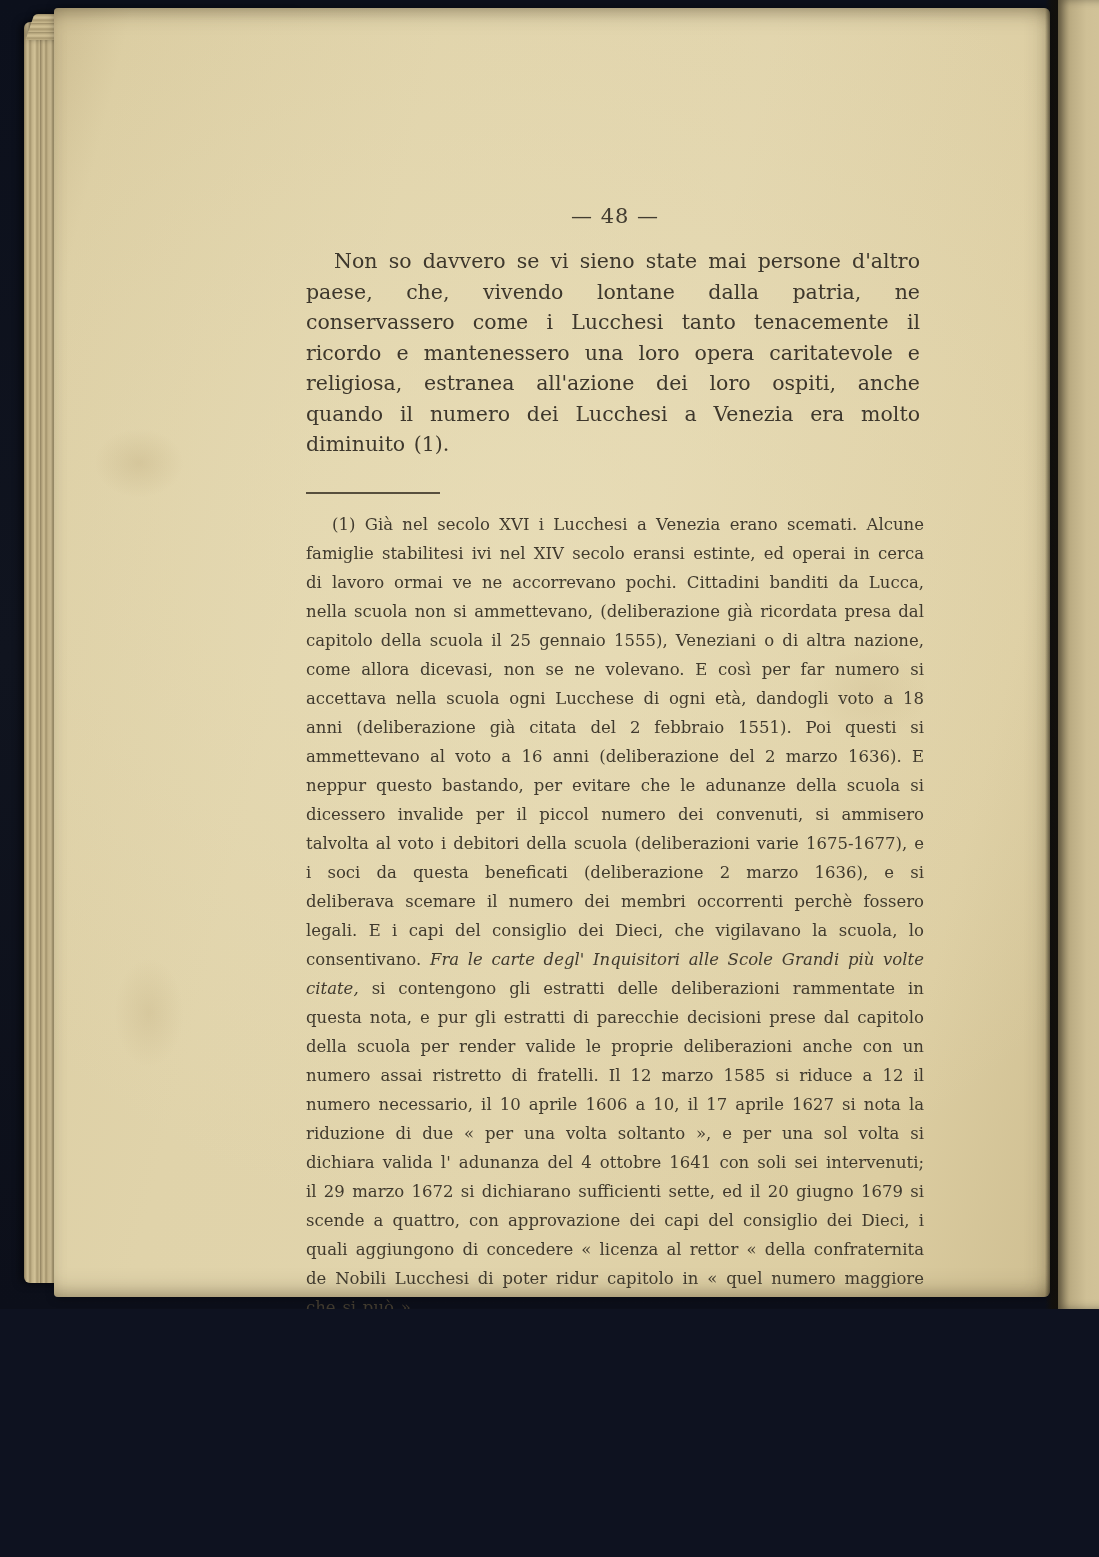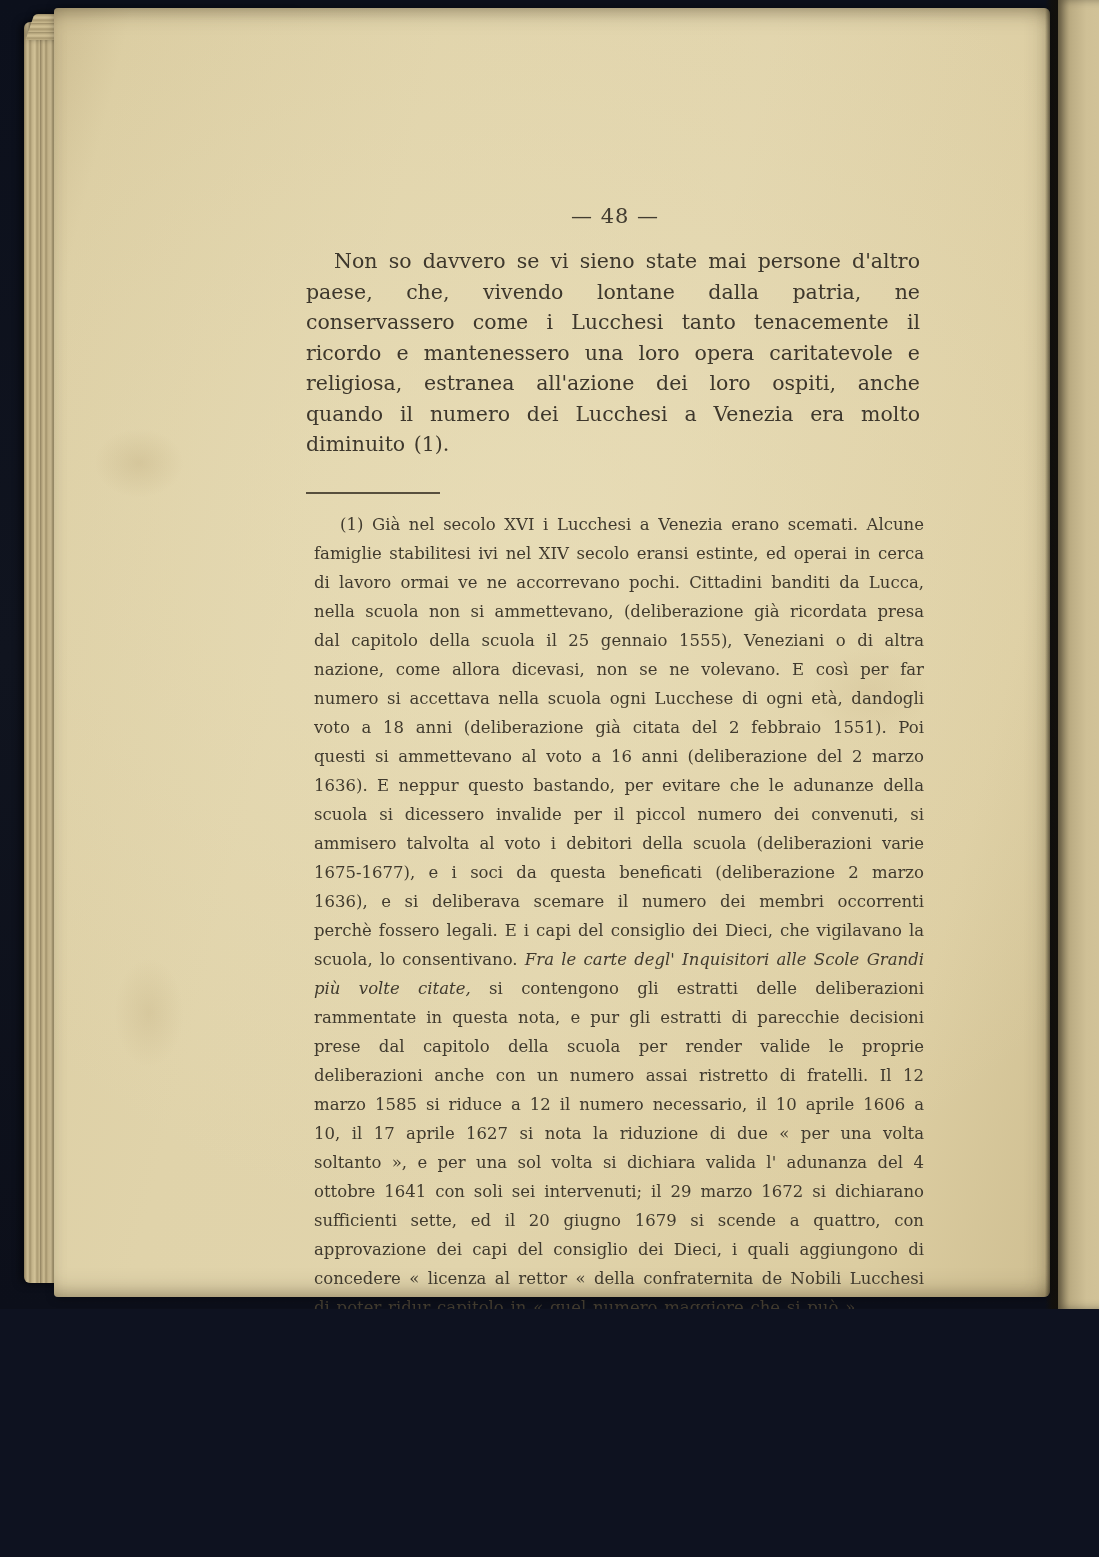--- a/index.html
+++ b/index.html
@@ -115,21 +115,21 @@
     word-spacing: 2px;
     color: #3d372c;
   }
   .footnote-rule {
     margin-top: 32px;
     width: 134px;
     height: 0;
     border-top: 2px solid rgba(62,54,40,0.85);
   }
   .footnote {
-    margin: 16px 0 0 8px;
+    margin: 16px 0 0 0;
     font-size: 16.5px;
     line-height: 29px;
     text-align: justify;
     text-indent: 26px;
     word-spacing: 1.5px;
     color: #403a2e;
   }
   .italic { font-style: italic; }
 </style>
 </head>

